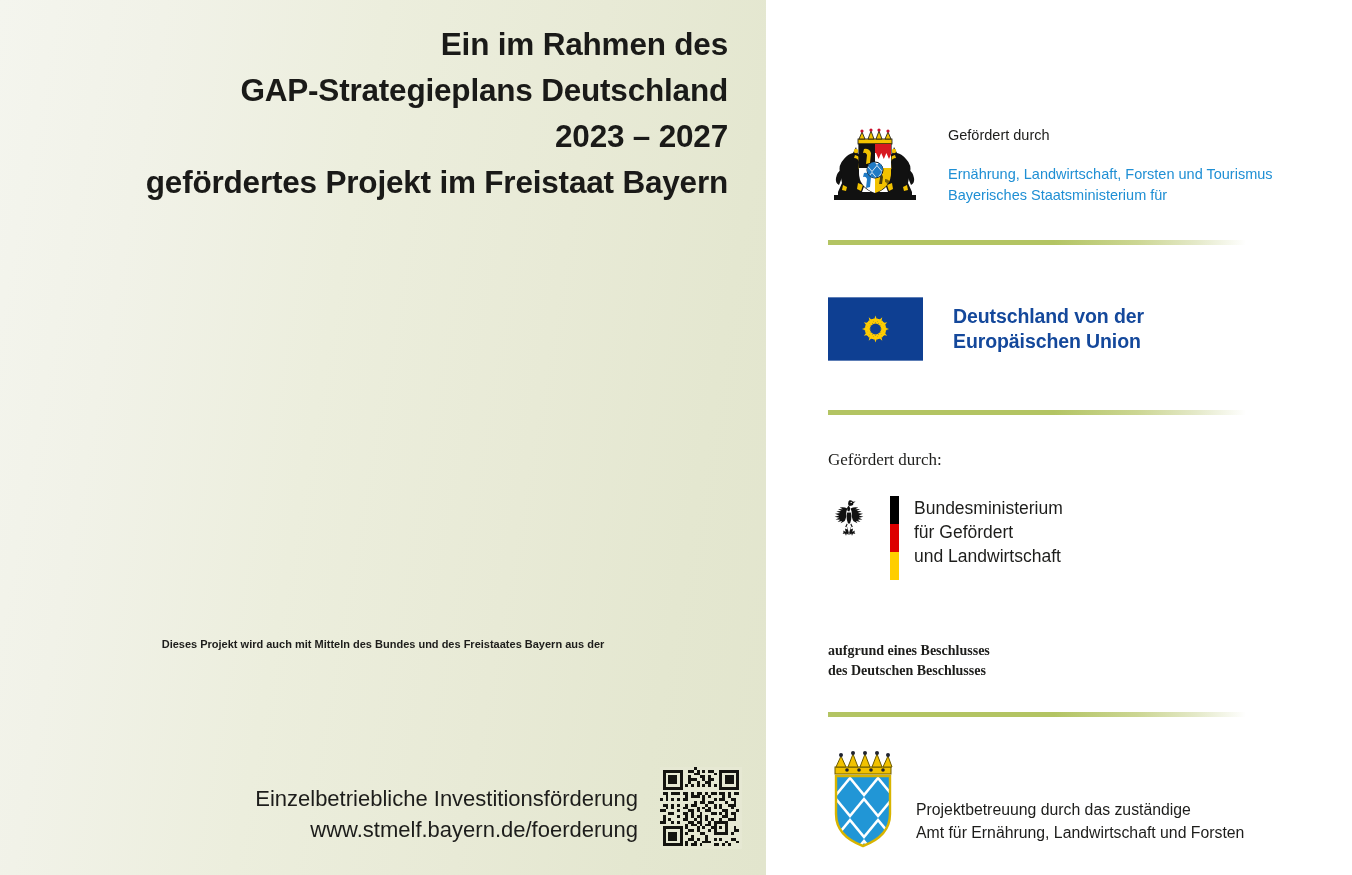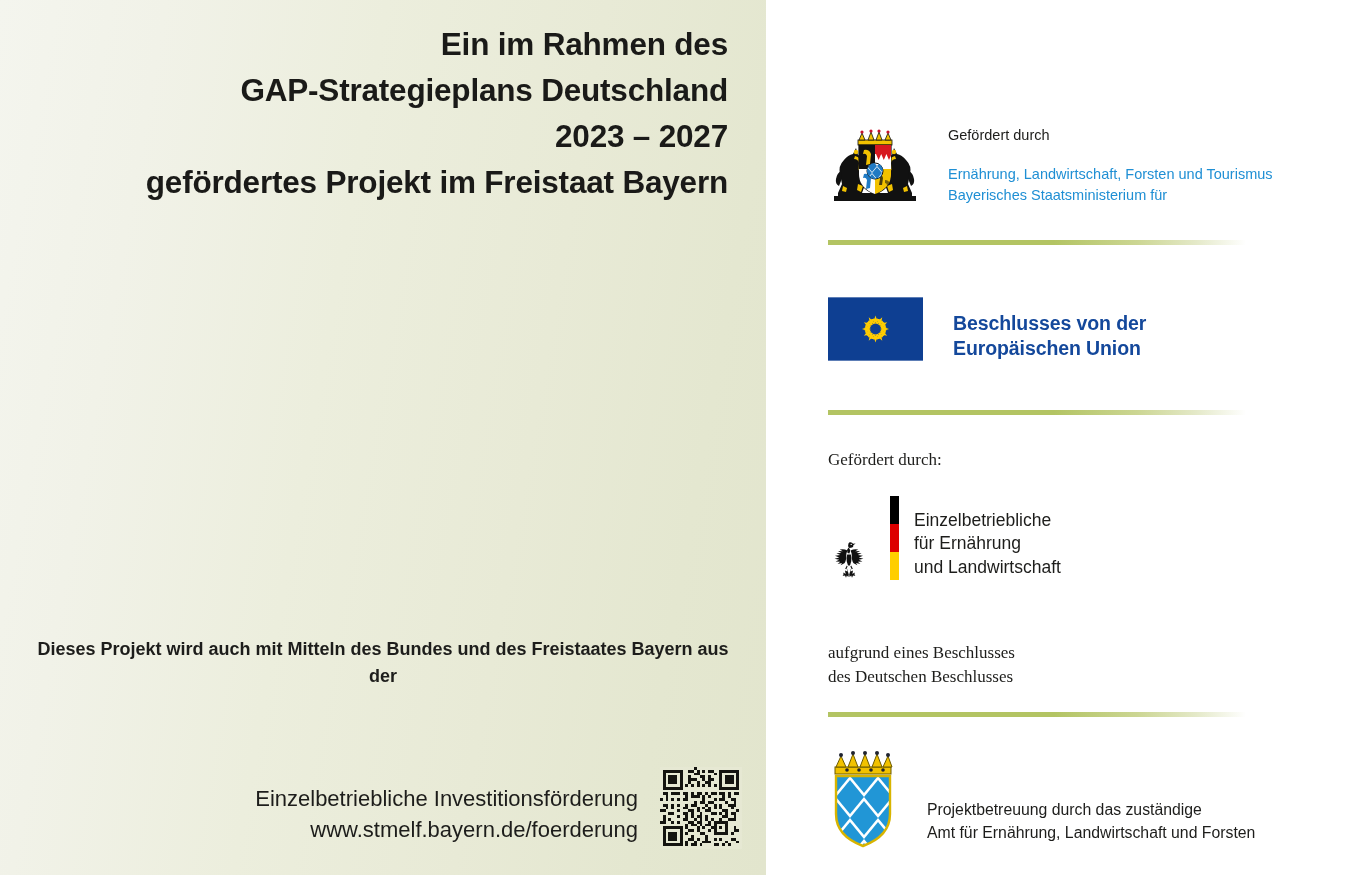--- a/index.html
+++ b/index.html
@@ -62,21 +62,21 @@
     color: #7e8a33;
     letter-spacing: -0.6px;
   }
 
   .funding-note {
     position: absolute;
     top: 636px;
     left: 22px;
     width: 722px;
     text-align: center;
-    font-size: 18px;
+    font-size: 11px;
     font-weight: bold;
     line-height: 1.52;
     color: #1d1d1b;
   }
   .funding-note .fn-line { display: block; }
 
   .bottom-left {
     position: absolute;
     left: 30px;
     bottom: 26px;
@@ -108,21 +108,21 @@
     position: relative;
     width: 586px;
     height: 875px;
     flex: 0 0 586px;
     background: #ffffff;
   }
 
   .logo-block {
     position: absolute;
     display: flex;
-    align-items: flex-end;
+    align-items: flex-start;
   }
 
   
   #block-bayern { left: 62px; top: 125px; }
   .bay-arms { width: 94px; height: 80px; flex: 0 0 94px; }
   .bay-arms svg { display: block; }
   .bay-text { margin-left: 26px; padding-top: 2px; }
   .bay-kicker {
     font-size: 14.5px;
     color: #1d1d1b;
@@ -195,33 +195,33 @@
     line-height: 1.36;
     padding-top: 1px;
   }
   .bmel-text .bm-line { display: block; white-space: nowrap; }
 
   #bmel-footnote {
     position: absolute;
     left: 62px;
     top: 641px;
     font-family: "Liberation Serif", serif;
-    font-size: 17px;
-    font-weight: normal;
+    font-size: 14px;
+    font-weight: bold;
     line-height: 1.42;
     color: #1d1d1b;
   }
   #bmel-footnote .fnote-line { display: block; white-space: nowrap; }
 
   
   #block-aelf { left: 62px; top: 750px; align-items: center; }
   .aelf-shield { width: 70px; height: 100px; flex: 0 0 70px; }
   .aelf-shield svg { display: block; }
   .aelf-text {
-    margin-left: 29px;
+    margin-left: 18px;
     font-size: 15.8px;
     color: #1d1d1b;
     line-height: 1.45;
     padding-top: 44px;
   }
   .aelf-text .ae-line { display: block; white-space: nowrap; }
 </style>
 </head>
 <body>
 
@@ -526,21 +526,21 @@
             <use href="#eustars" transform="rotate(180 45 30)"></use>
             <use href="#eustars" transform="rotate(210 45 30)"></use>
             <use href="#eustars" transform="rotate(240 45 30)"></use>
             <use href="#eustars" transform="rotate(270 45 30)"></use>
             <use href="#eustars" transform="rotate(300 45 30)"></use>
             <use href="#eustars" transform="rotate(330 45 30)"></use>
           </g>
         </svg>
       </div>
       <div class="eu-text">
-        <span class="eu-line">Beschlusses von der</span>
+        <span class="eu-line">Deutschland von der</span>
         <span class="eu-line">Europäischen Union</span>
       </div>
     </div>
 
     <div class="divider" id="divider-2"></div>
 
     <div id="bmel-kicker">Gefördert durch:</div>
 
     <div class="logo-block" id="block-bmel">
       <div class="bmel-eagle">
@@ -568,22 +568,22 @@
                      l-2.4 -0.4 -1.0 2.2 -0.8 -2.4 -1.6 1.6 -0.4 -2.6 z"></path>
 
             <path d="M18.8 27.6 l-1.6 3.2 1.0 0.4 1.4 -2.8 z"></path>
             <path d="M23.2 27.6 l1.6 3.2 -1.0 0.4 -1.4 -2.8 z"></path>
           </g>
           <circle cx="23.2" cy="6.4" r="0.7" fill="#fff"></circle>
         </svg>
       </div>
       <div class="bmel-bar"></div>
       <div class="bmel-text">
-        <span class="bm-line">Einzelbetriebliche</span>
-        <span class="bm-line">für Ernährung</span>
+        <span class="bm-line">Bundesministerium</span>
+        <span class="bm-line">für Gefördert</span>
         <span class="bm-line">und Landwirtschaft</span>
       </div>
     </div>
 
     <div id="bmel-footnote">
       <span class="fnote-line">aufgrund eines Beschlusses</span>
       <span class="fnote-line">des Deutschen Beschlusses</span>
     </div>
 
     <div class="divider" id="divider-3"></div>

